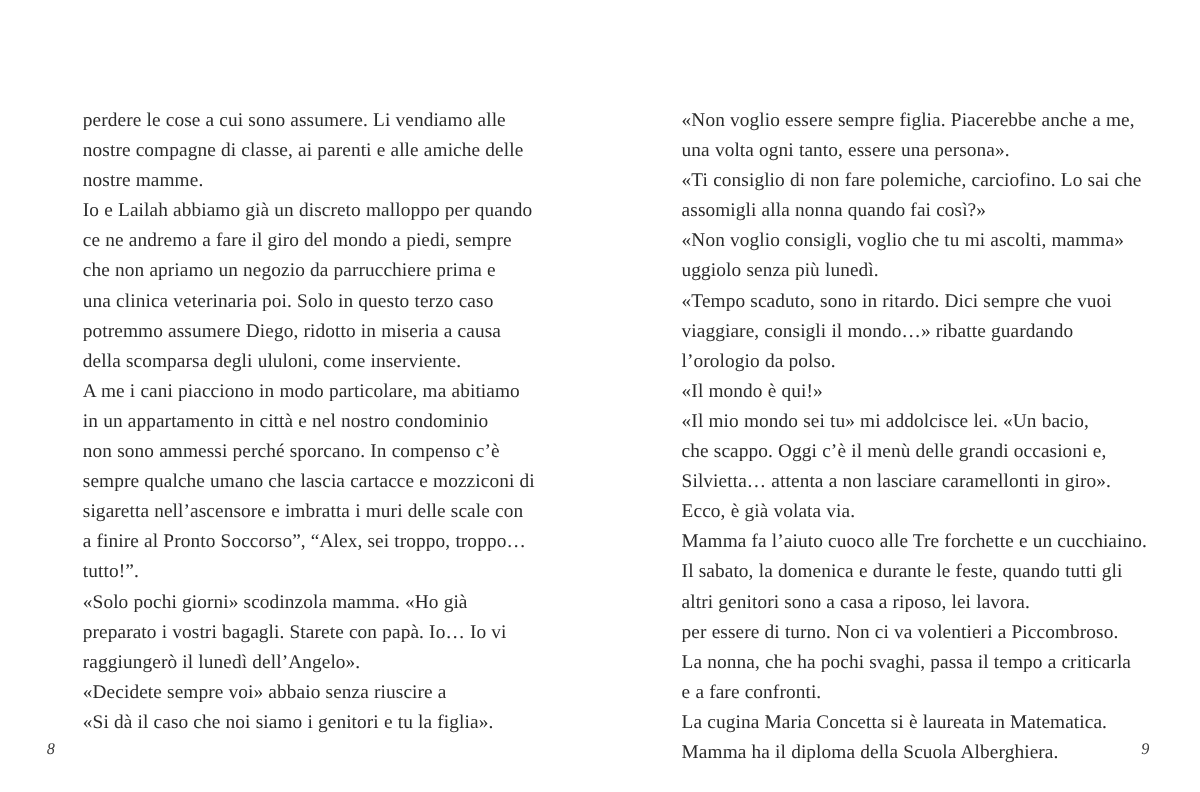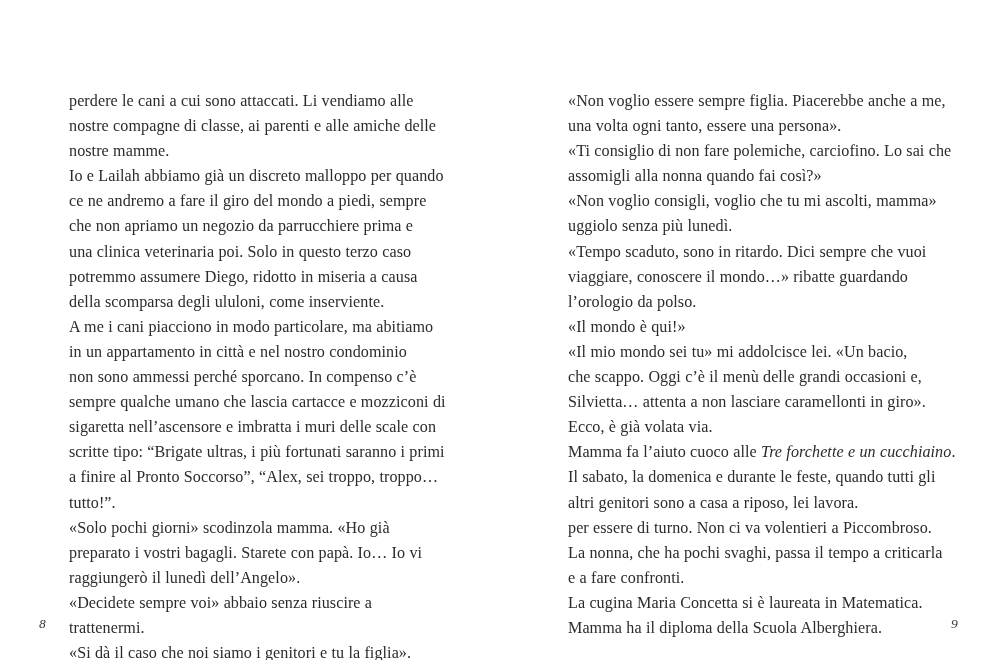--- a/index.html
+++ b/index.html
@@ -45,21 +45,21 @@
   .text-block p {
     margin: 0;
     padding: 0;
   }
 
   .line {
     display: block;
     white-space: nowrap;
   }
 
-  .it { font-style: italic; }
+  .it { }
 
   .folio {
     position: absolute;
     bottom: 28px;
     font-family: "Liberation Serif", "DejaVu Serif", serif;
     font-style: italic;
     font-size: 13.5px;
     color: #3a3a3a;
     letter-spacing: 0.02em;
   }
@@ -67,59 +67,57 @@
   .folio-right { right: 42px; }
 </style>
 </head>
 <body>
 
 <div class="spread">
 
   <div class="page page-left">
     <div class="text-block">
       <p id="left-lines">
-          <span class="line">perdere le cani a cui sono attaccati. Li vendiamo alle</span>
+          <span class="line">perdere le cose a cui sono assumere. Li vendiamo alle</span>
           <span class="line">nostre compagne di classe, ai parenti e alle amiche delle</span>
           <span class="line">nostre mamme.</span>
           <span class="line">Io e Lailah abbiamo già un discreto malloppo per quando</span>
           <span class="line">ce ne andremo a fare il giro del mondo a piedi, sempre</span>
           <span class="line">che non apriamo un negozio da parrucchiere prima e</span>
           <span class="line">una clinica veterinaria poi. Solo in questo terzo caso</span>
           <span class="line">potremmo assumere Diego, ridotto in miseria a causa</span>
           <span class="line">della scomparsa degli ululoni, come inserviente.</span>
           <span class="line">A me i cani piacciono in modo particolare, ma abitiamo</span>
           <span class="line">in un appartamento in città e nel nostro condominio</span>
           <span class="line">non sono ammessi perché sporcano. In compenso c’è</span>
           <span class="line">sempre qualche umano che lascia cartacce e mozziconi di</span>
           <span class="line">sigaretta nell’ascensore e imbratta i muri delle scale con</span>
-          <span class="line">scritte tipo: “Brigate ultras, i più fortunati saranno i primi</span>
           <span class="line">a finire al Pronto Soccorso”, “Alex, sei troppo, troppo…</span>
           <span class="line">tutto!”.</span>
           <span class="line">«Solo pochi giorni» scodinzola mamma. «Ho già</span>
           <span class="line">preparato i vostri bagagli. Starete con papà. Io… Io vi</span>
           <span class="line">raggiungerò il lunedì dell’Angelo».</span>
           <span class="line">«Decidete sempre voi» abbaio senza riuscire a</span>
-          <span class="line">trattenermi.</span>
           <span class="line">«Si dà il caso che noi siamo i genitori e tu la figlia».</span>
         </p>
     </div>
     <div class="folio folio-left">8</div>
   </div>
 
   <div class="page page-right">
     <div class="text-block">
       <p id="right-lines-before">
           <span class="line">«Non voglio essere sempre figlia. Piacerebbe anche a me,</span>
           <span class="line">una volta ogni tanto, essere una persona».</span>
           <span class="line">«Ti consiglio di non fare polemiche, carciofino. Lo sai che</span>
           <span class="line">assomigli alla nonna quando fai così?»</span>
           <span class="line">«Non voglio consigli, voglio che tu mi ascolti, mamma»</span>
           <span class="line">uggiolo senza più lunedì.</span>
           <span class="line">«Tempo scaduto, sono in ritardo. Dici sempre che vuoi</span>
-          <span class="line">viaggiare, conoscere il mondo…» ribatte guardando</span>
+          <span class="line">viaggiare, consigli il mondo…» ribatte guardando</span>
           <span class="line">l’orologio da polso.</span>
           <span class="line">«Il mondo è qui!»</span>
           <span class="line">«Il mio mondo sei tu» mi addolcisce lei. «Un bacio,</span>
           <span class="line">che scappo. Oggi c’è il menù delle grandi occasioni e,</span>
           <span class="line">Silvietta… attenta a non lasciare caramellonti in giro».</span>
           <span class="line">Ecco, è già volata via.</span>
         </p>
       <p id="right-italic-line">
           <span class="line"><span>Mamma fa l’aiuto cuoco alle </span><span class="it">Tre forchette e un cucchiaino</span><span>.</span></span>
         </p>

